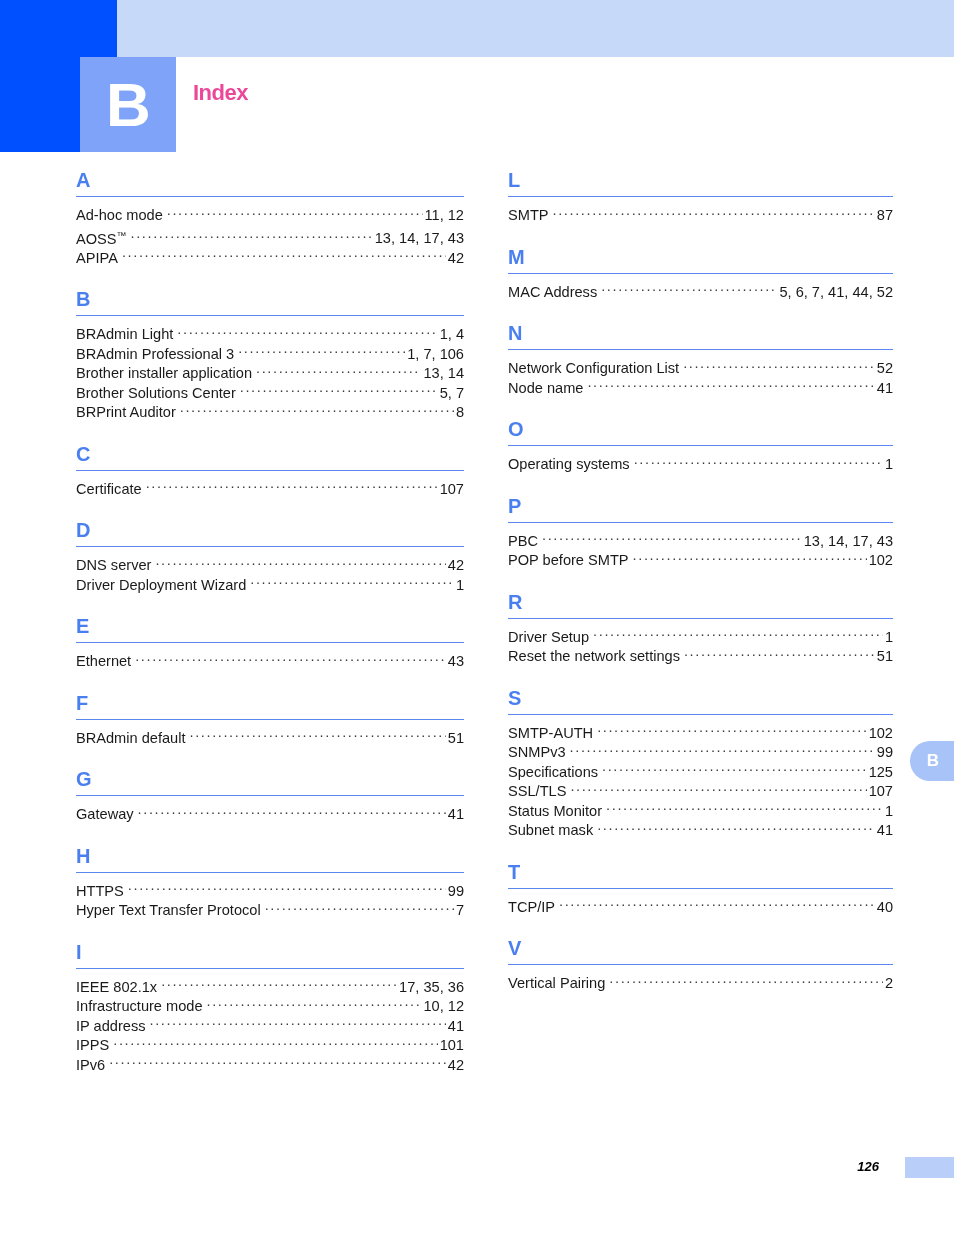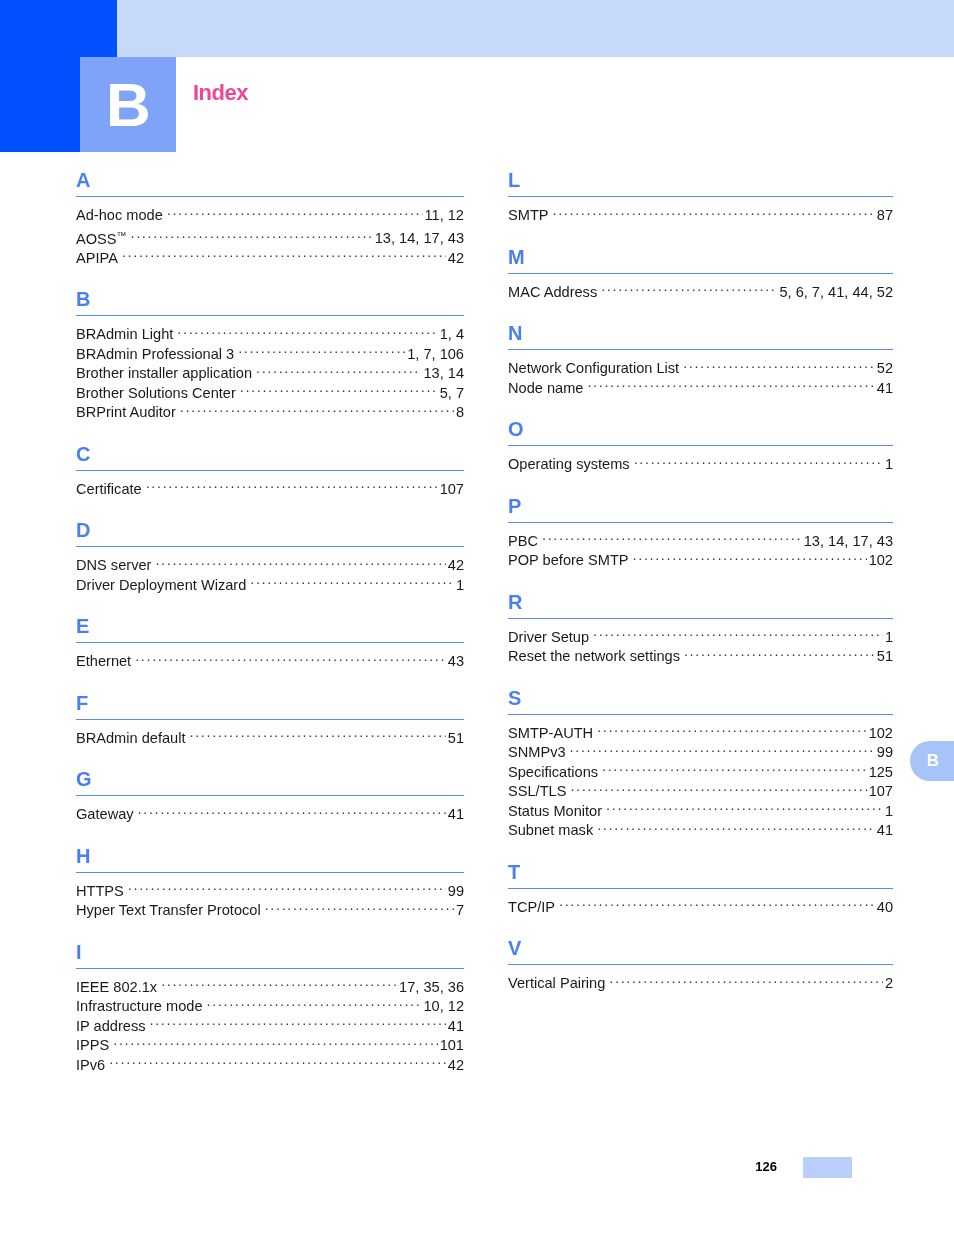--- a/index.html
+++ b/index.html
@@ -150,22 +150,23 @@
     font-size: 17px;
     font-weight: bold;
     margin-left: 2px;
   }
 
   
   .footer {
     position: absolute;
     left: 0;
     top: 1157px;
-    width: 852px;
+    width: 954px;
     height: 24px;
+    font-style: italic;
   }
   .footer-pageno {
     position: absolute;
     right: 75px;
     top: 2px;
     font-size: 13px;
     font-weight: bold;
     color: #000000;
   }
   .footer-bar {

